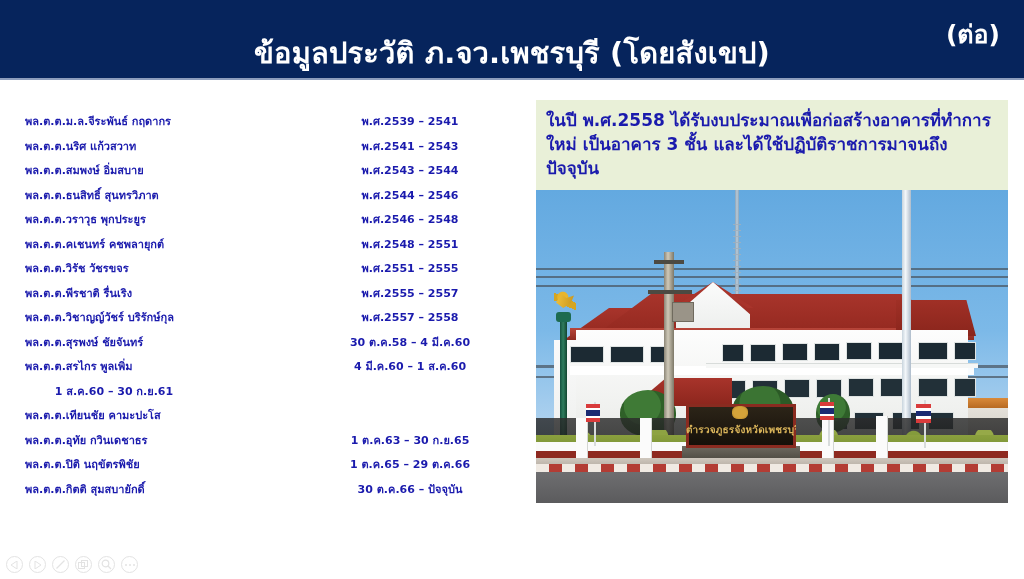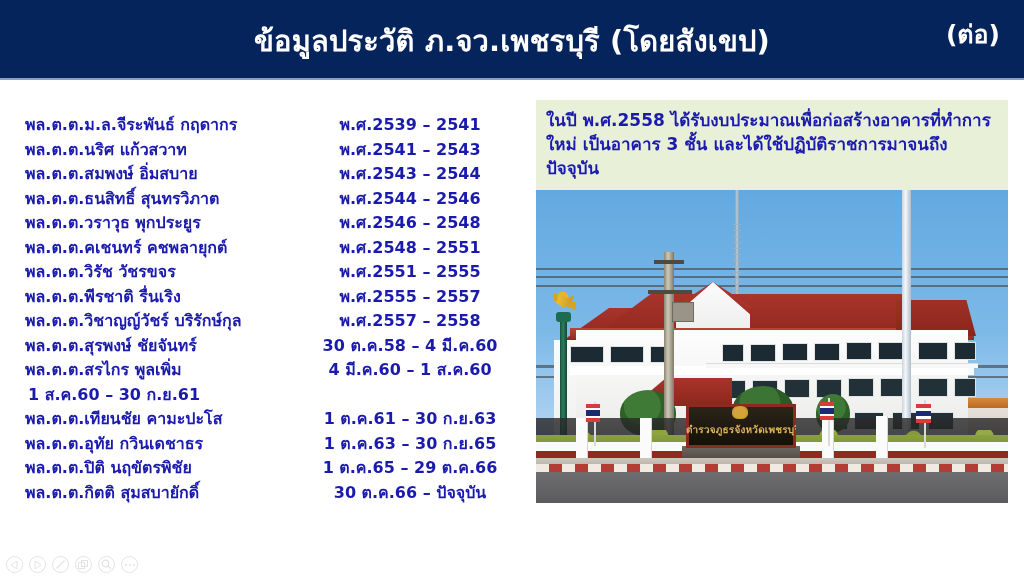--- a/index.html
+++ b/index.html
@@ -11,41 +11,41 @@
     overflow:hidden;
   }
 
   
   #banner {
     position:absolute; left:0; top:0; width:1024px; height:80px;
     background:#06245c;
     border-bottom:2px solid #8c9dbd;
   }
   #banner-title {
-    position:absolute; left:0; top:4px; width:1024px; height:78px;
+    position:absolute; left:0; top:16px; width:1024px; height:78px;
     display:flex; align-items:center; justify-content:center;
     color:#ffffff; font-size:29px; font-weight:bold;
     letter-spacing:.2px; line-height:1;
     padding-bottom:3px;
   }
   #banner-cont {
     position:absolute; right:24px; top:0; height:78px;
     display:flex; align-items:center;
     color:#ffffff; font-size:25px; font-weight:bold;
     padding-bottom:11px;
   }
 
   
   #roster {
     position:absolute; left:0; top:112px; width:524px;
   }
   .roster-row {
     display:flex; align-items:baseline;
     height:24.5px;
-    color:#1a1aad; font-weight:bold; font-size:16px;
+    color:#1a1aad; font-weight:bold; font-size:11px;
     white-space:nowrap;
   }
   .r-name { width:296px; padding-left:25px; }
   .r-term { width:228px; text-align:center; }
 
   
   #caption {
     position:absolute; left:536px; top:100px;
     width:472px; height:90px;
     background:#e9f0d8;
@@ -241,21 +241,20 @@
     </div>
     <div class="roster-row">
       <div class="r-name">พล.ต.ต.สรไกร  พูลเพิ่ม</div>
       <div class="r-term">4 มี.ค.60 – 1 ส.ค.60</div>
     </div>
     <div class="roster-row">
       <div class="r-term">1 ส.ค.60 – 30 ก.ย.61</div>
     </div>
     <div class="roster-row">
       <div class="r-name">พล.ต.ต.เทียนชัย  คามะปะโส</div>
-      <div class="r-term">1 ต.ค.61 – 30 ก.ย.63</div>
     </div>
     <div class="roster-row">
       <div class="r-name">พล.ต.ต.อุทัย  กวินเดชาธร</div>
       <div class="r-term">1 ต.ค.63 – 30 ก.ย.65</div>
     </div>
     <div class="roster-row">
       <div class="r-name">พล.ต.ต.ปิติ นฤขัตรพิชัย</div>
       <div class="r-term">1 ต.ค.65 – 29 ต.ค.66</div>
     </div>
     <div class="roster-row">

